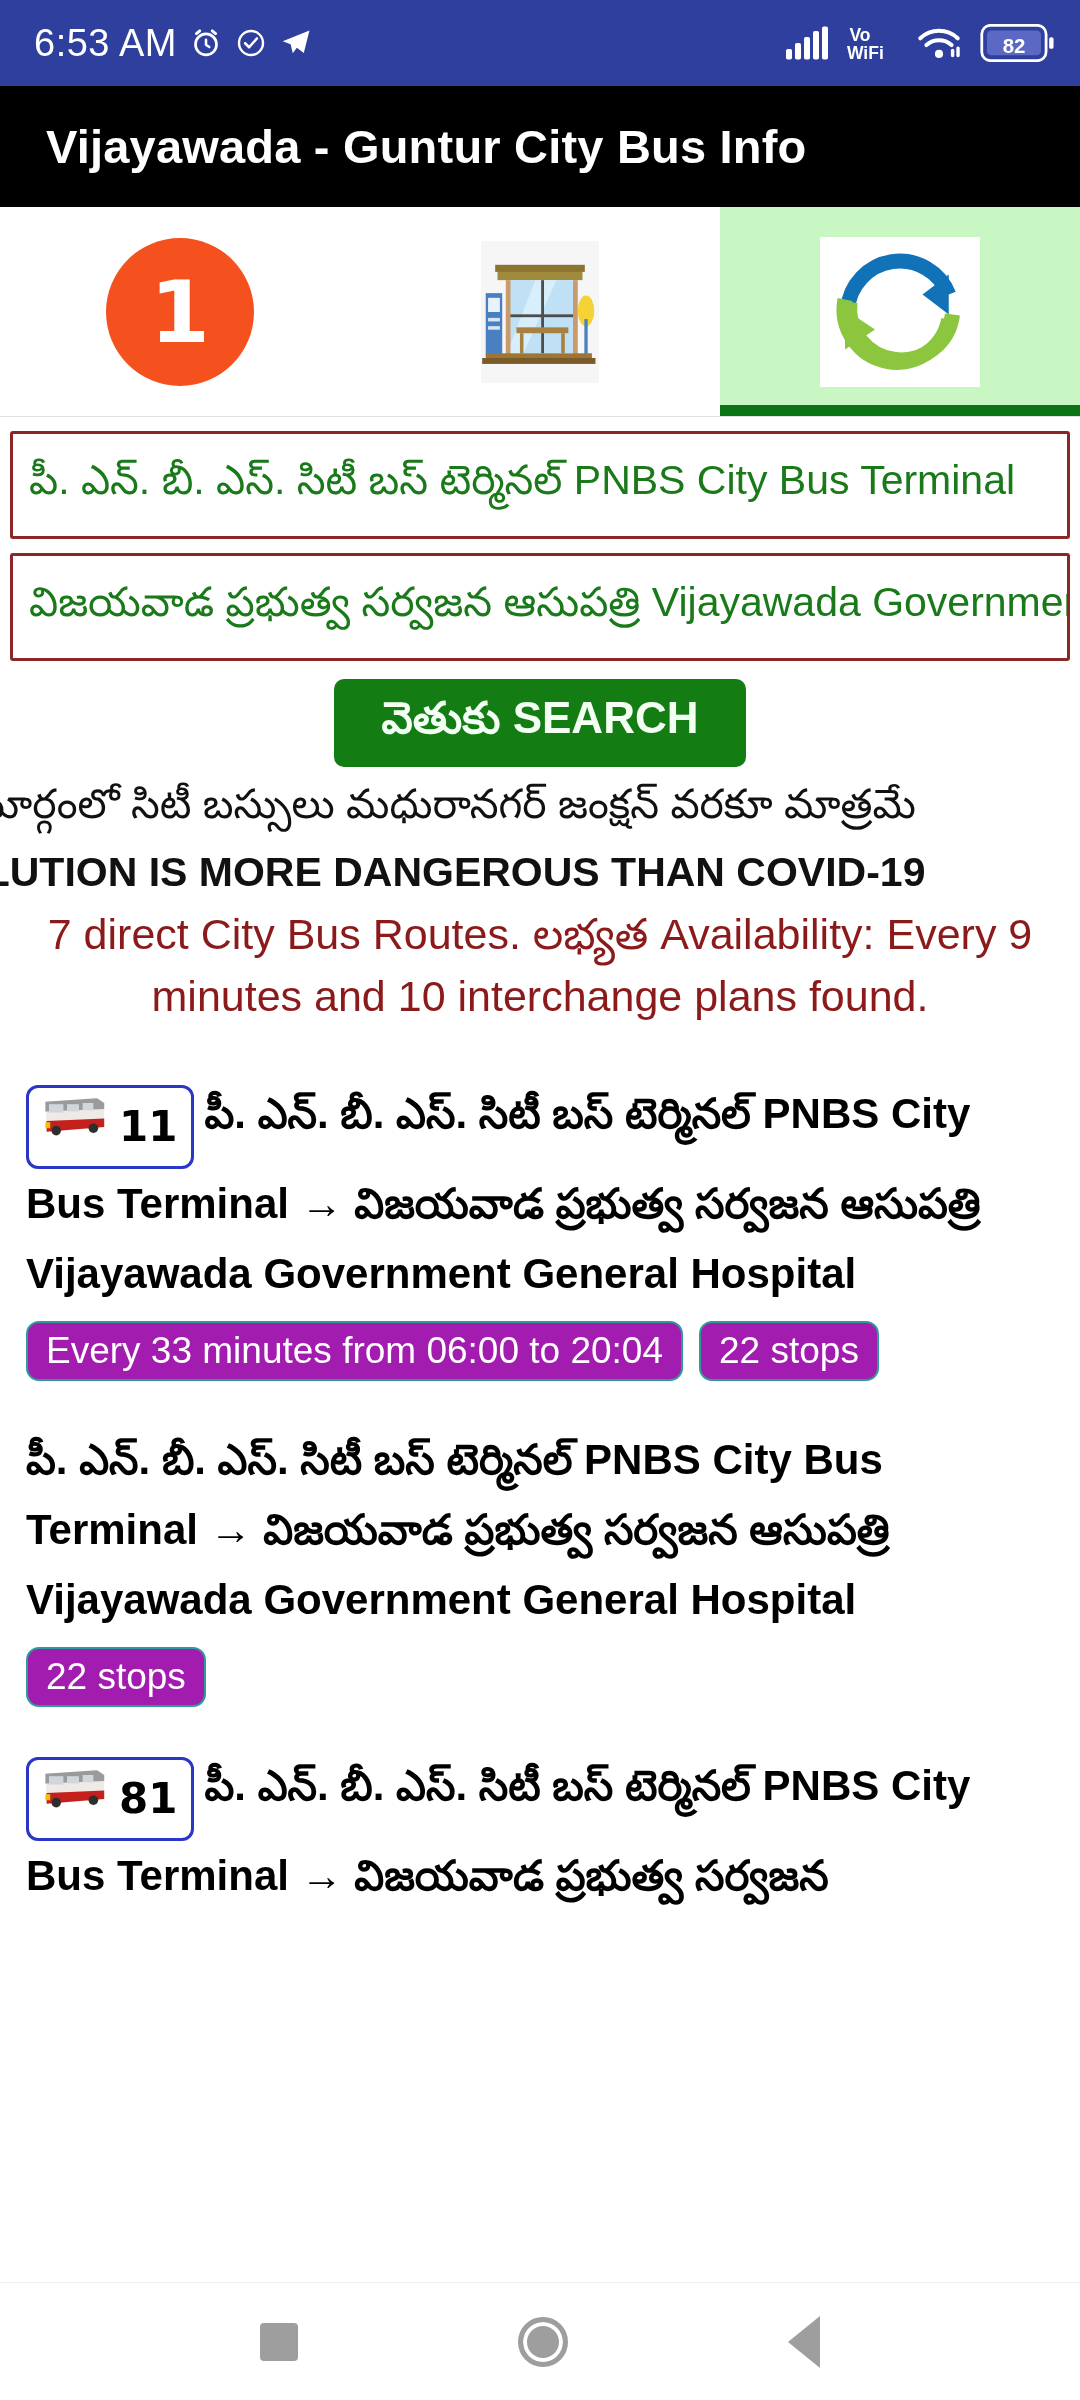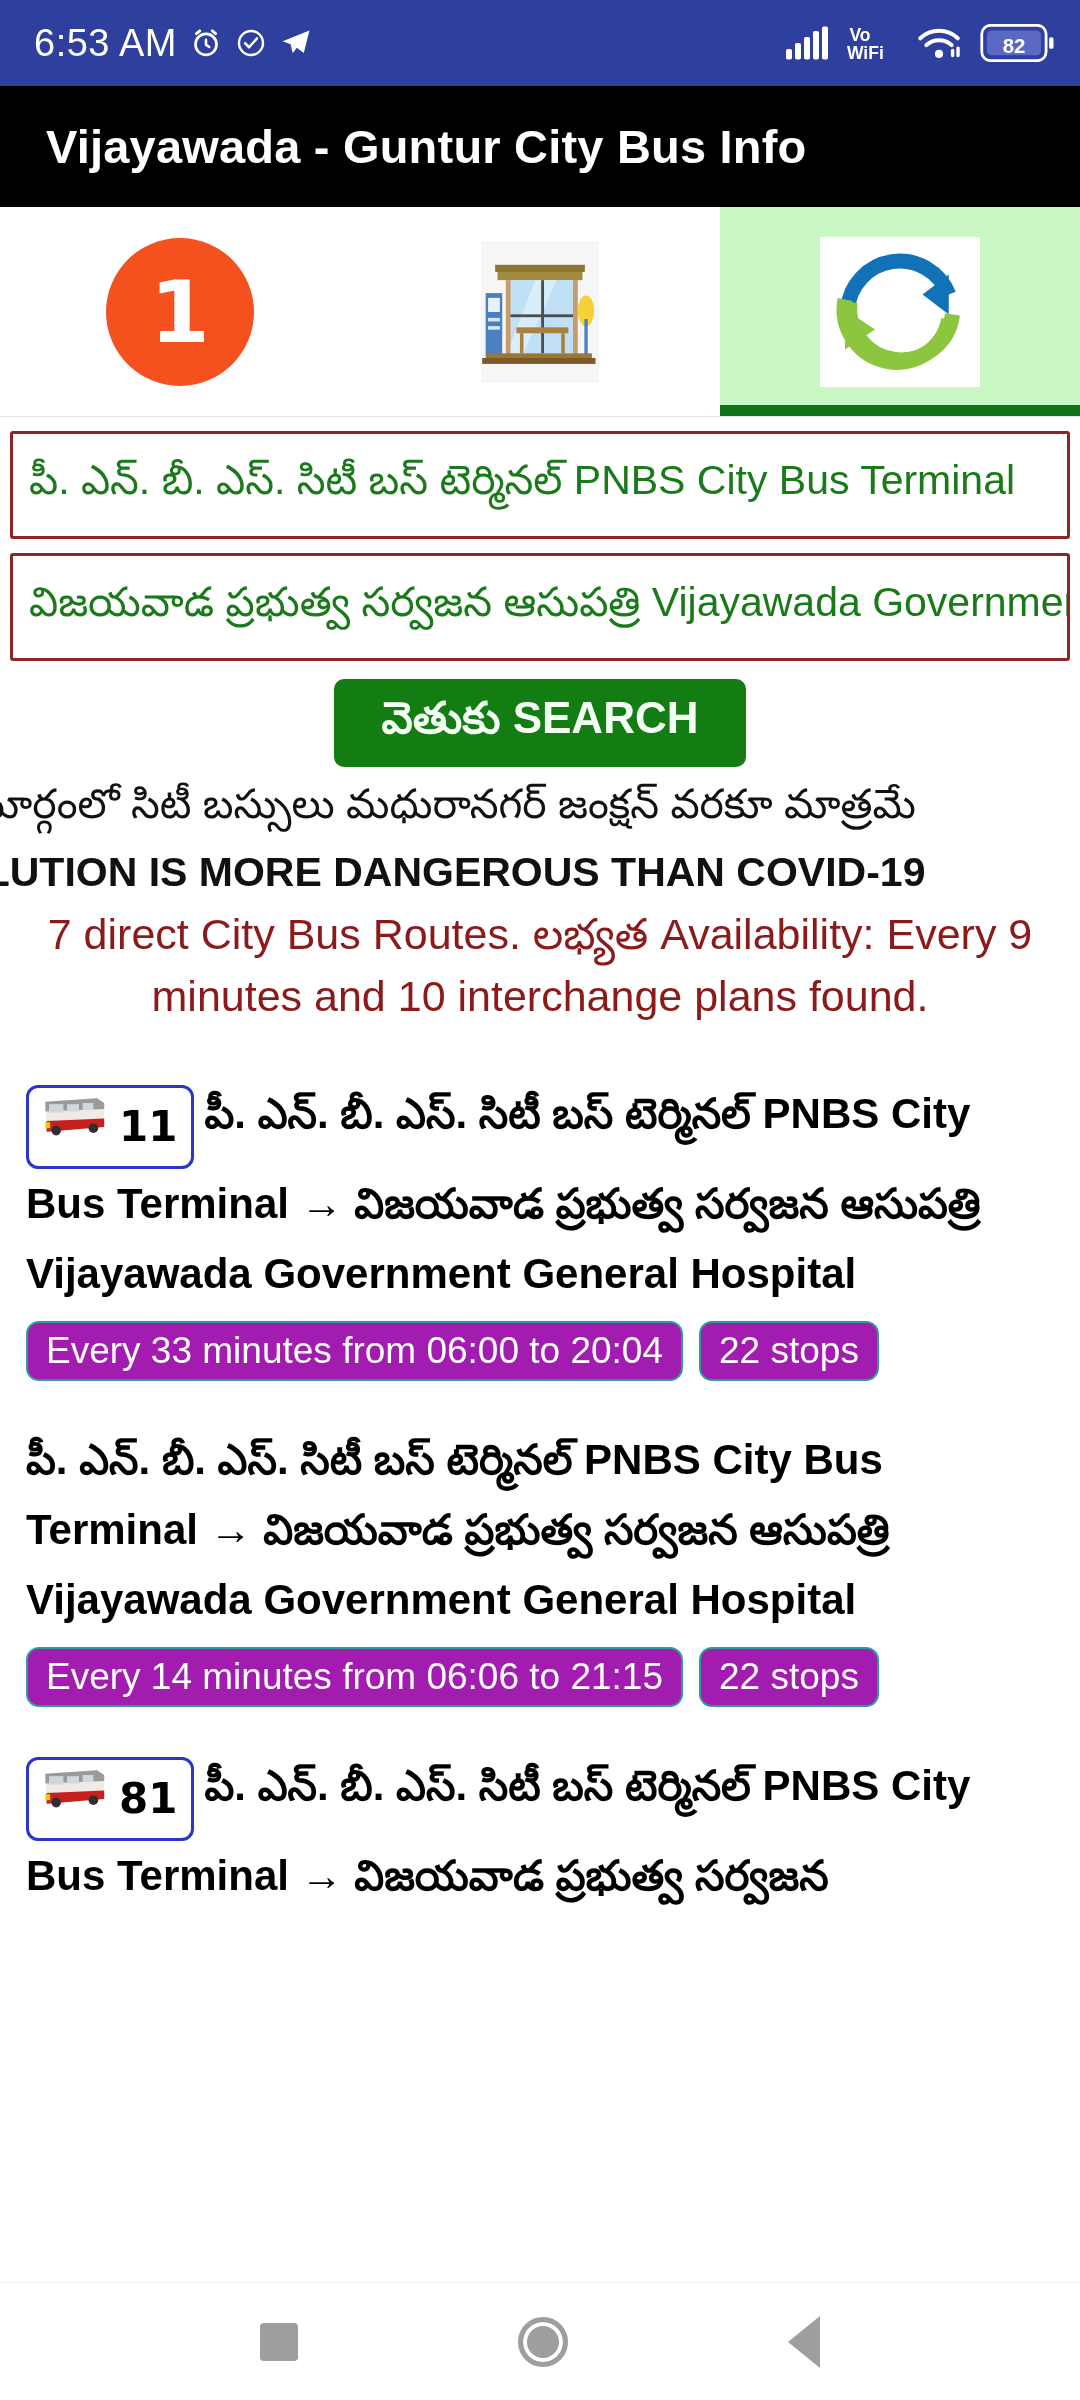--- a/index.html
+++ b/index.html
@@ -363,21 +363,20 @@
         <span class="badge">Every 33 minutes from 06:00 to 20:04</span>
         <span class="badge">22 stops</span>
       </div>
     </div>
 
     <div class="result">
       <div class="result-line">
         <span>పీ. ఎన్. బీ. ఎస్. సిటీ బస్ టెర్మినల్ PNBS City Bus Terminal → విజయవాడ ప్రభుత్వ సర్వజన ఆసుపత్రి Vijayawada Government General Hospital</span>
       </div>
       <div class="badges">
-        <span class="badge">Every 14 minutes from 06:06 to 21:15</span>
         <span class="badge">22 stops</span>
       </div>
     </div>
 
     <div class="result">
       <div class="result-line">
         <span class="route-chip">
           <svg class="bus-pic" viewBox="0 0 60 38">
             <rect x="0" y="0" width="60" height="38" fill="#fff"></rect>
             <path d="M7 8 L50 5 L56 9 L56 29 L8 33 Z" fill="#efeae6"></path>

